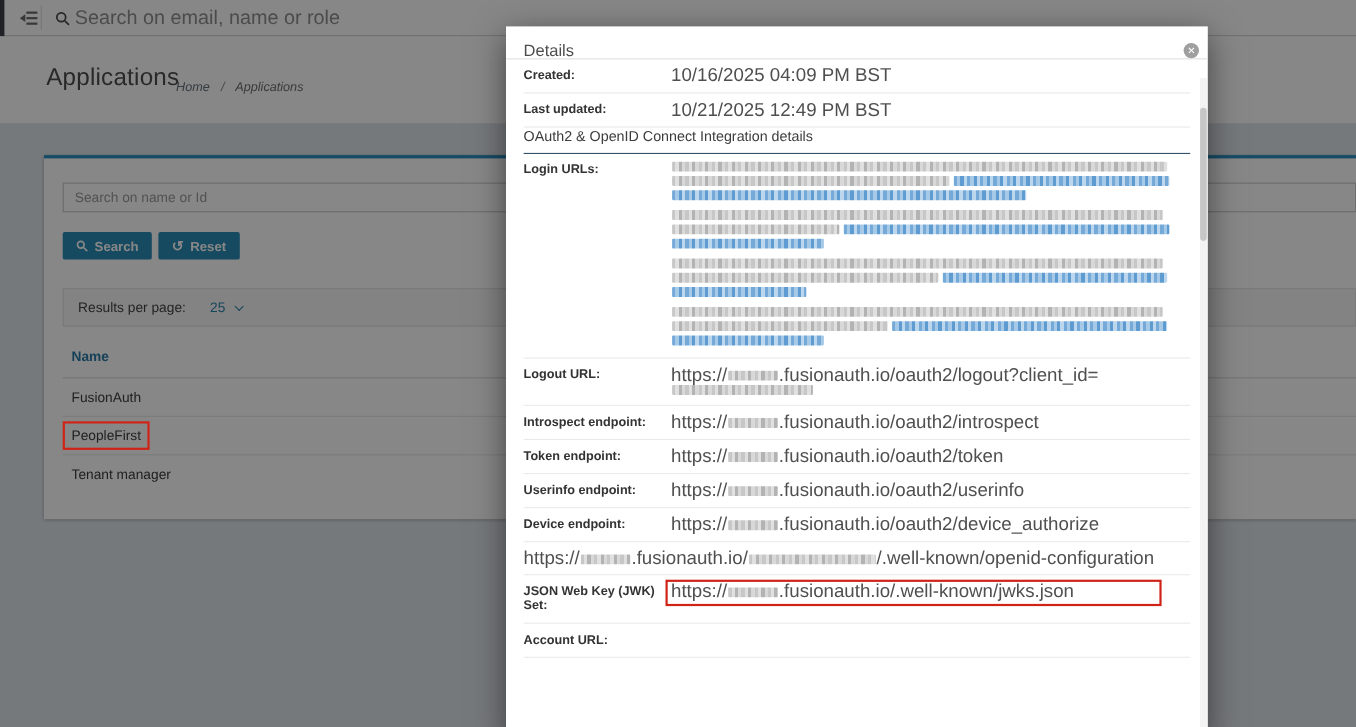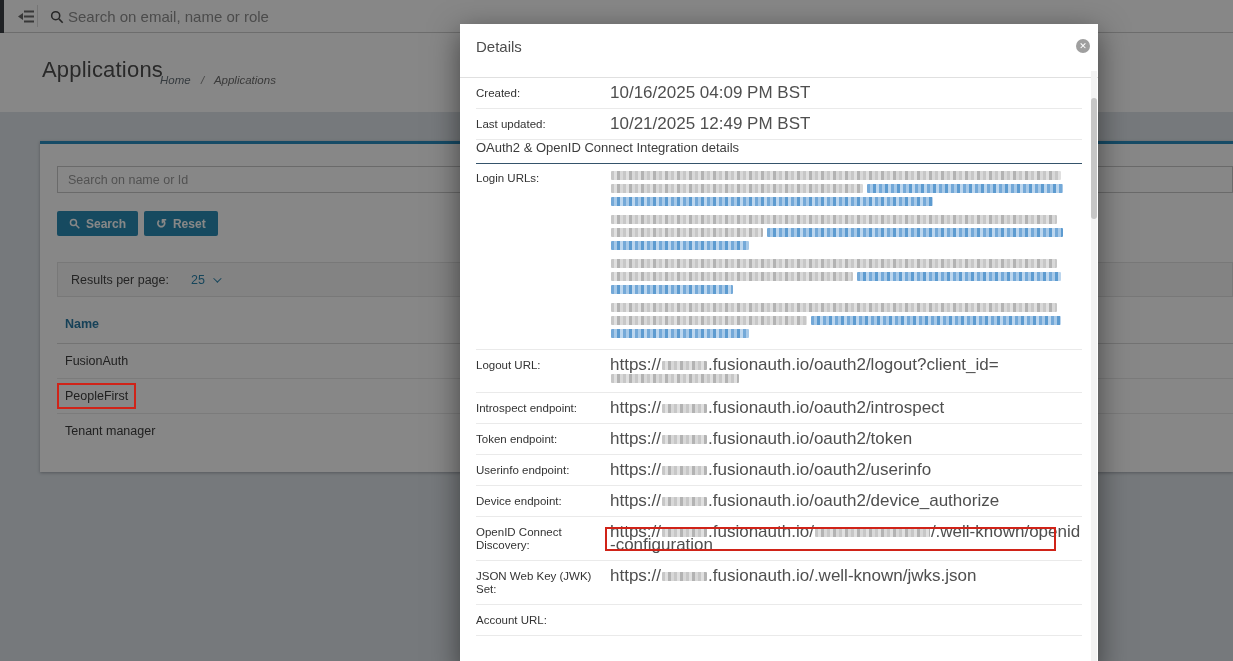--- a/index.html
+++ b/index.html
@@ -9,21 +9,21 @@
     font-family:"Liberation Sans", sans-serif;
     background:#dfe5ea; color:#444;
   }
 
   
   .topbar { position:absolute; left:0; top:0; right:0; height:33px; background:#fff; border-bottom:1px solid #cfcfcf; z-index:1; }
   .side-strip { position:absolute; left:0; top:0; width:4px; height:33px; background:#3b3f44; }
   .menu-btn { position:absolute; left:17px; top:9px; width:18px; height:15px; cursor:pointer; }
   .topbar-divider { position:absolute; left:37px; top:5px; bottom:5px; width:1px; background:#dedede; }
   .topbar-search-icon { position:absolute; left:50px; top:10px; }
-  .topbar-search { position:absolute; left:68px; top:0; height:33px; width:380px; border:none; outline:none; font-family:inherit; font-size:15px; color:#555; background:transparent; }
+  .topbar-search { position:absolute; left:68px; top:0; height:33px; width:380px; border:none; outline:none; font-family:inherit; font-size:18px; color:#555; background:transparent; }
   .topbar-search::placeholder { color:#8f8f8f; }
 
   .page-header { position:absolute; left:0; top:33px; right:0; height:79px; background:#fff; z-index:1; }
   .page-title { position:absolute; left:42px; top:24px; font-size:22px; font-weight:400; color:#4f4f4f; letter-spacing:.2px; }
   .breadcrumb { position:absolute; left:160px; top:41px; font-size:11.5px; color:#6f6f6f;font-style:italic; }
   .breadcrumb .crumb-sep { margin:0 7px; color:#8a8a8a; }
   .breadcrumb .crumb-home { color:#667078; cursor:pointer; }
 
   .panel { position:absolute; left:40px; top:141px; right:0; height:331px; background:#fff; border-top:3px solid #2a8fc0; box-shadow:0 1px 3px rgba(40,50,60,.35); z-index:1; }
   .panel-search { position:absolute; left:17px; right:0; top:22px; height:27px; border:1px solid #c9c9c9; background:#fff; padding:0 10px; font-family:inherit; font-size:12.5px; color:#555; outline:none; }
@@ -41,26 +41,26 @@
   .table-head { padding:5px 8px 12px 8px; font-size:12.5px; font-weight:bold; color:#2b7ca6; border-bottom:1px solid #d9d9d9; }
   .table-row { padding:10px 8px; font-size:12.5px; color:#3d3d3d; border-bottom:1px solid #e9e9e9; cursor:pointer; }
   .table-row:last-child { border-bottom:none; }
   .cell-text { display:inline-block;text-align:right; }
 
   
   .overlay { position:absolute; inset:0; background:rgba(0,0,0,.47); z-index:10; }
 
   
   .modal { position:absolute; left:460px; top:24px; width:638px; height:647px; background:#fff; z-index:20; box-shadow:0 8px 28px rgba(0,0,0,.5); }
-  .m-header { position:relative; height:54px; border-bottom:1px solid #e0e0e0; }
+  .m-header { position:relative; height:30px; border-bottom:1px solid #e0e0e0; }
   .m-title { position:absolute; left:16px; top:14px; font-size:15px; color:#4d4d4d; }
   .m-close { position:absolute; right:8px; top:15px; width:14px; height:14px; border-radius:50%; background:#9f9f9f; color:#fff; font-size:9px; line-height:14px; text-align:center; cursor:pointer; }
   .m-body { padding:0 16px; }
   .m-row { display:flex; padding:8px 0; border-bottom:1px solid #eaeaea; }
-  .m-label { flex:0 0 134px; font-size:11.5px; font-weight:normal; color:#333; line-height:13px; padding-top:1px; }
+  .m-label { flex:0 0 134px; font-size:11.5px; font-weight:bold; color:#333; line-height:13px; padding-top:1px; }
   .m-value { flex:1; font-size:17px; color:#4f4f4f; line-height:13px; word-break:break-all; }
   .m-section { padding-bottom:8px; border-bottom:1px solid #35536b; font-size:13px; color:#3c3c3c; }
   .m-row.tall { padding:7px 0; }
 
   .redact { display:inline-block; height:9px; border-radius:1px; vertical-align:middle; filter:blur(.55px); margin:0 1px; }
   .redact.g { background:repeating-linear-gradient(90deg,#c7c7c7 0 3px,#e0e0e0 3px 6px,#b3b3b3 6px 9px,#d8d8d8 9px 12px); }
   .redact.b { background:repeating-linear-gradient(90deg,#74a9d8 0 3px,#a7c9e8 3px 6px,#5d9bd0 6px 9px,#bcd6ee 9px 12px); }
   .login-line { margin-bottom:4px; line-height:0; }
   .login-line.gap { margin-bottom:9px; }
   .login-line .redact { margin-right:3px; }
@@ -191,21 +191,20 @@
       </div>
       <div class="m-row">
         <div class="m-label">Userinfo endpoint:</div>
         <div class="m-value"><span>https://<span class="redact g" style="width: 45px;"></span>.fusionauth.io/oauth2/userinfo</span></div>
       </div>
       <div class="m-row">
         <div class="m-label">Device endpoint:</div>
         <div class="m-value"><span>https://<span class="redact g" style="width: 45px;"></span>.fusionauth.io/oauth2/device_authorize</span></div>
       </div>
       <div class="m-row">
-        <div class="m-label">OpenID Connect Discovery:</div>
         <div class="m-value"><span>https://<span class="redact g" style="width: 45px;"></span>.fusionauth.io/<span class="redact g" style="width: 115px;"></span>/.well-known/openid-configuration</span></div>
       </div>
       <div class="m-row">
         <div class="m-label">JSON Web Key (JWK) Set:</div>
         <div class="m-value"><span>https://<span class="redact g" style="width: 45px;"></span>.fusionauth.io/.well-known/jwks.json</span></div>
       </div>
       <div class="m-row">
         <div class="m-label">Account URL:</div>
       </div>
     </div>

